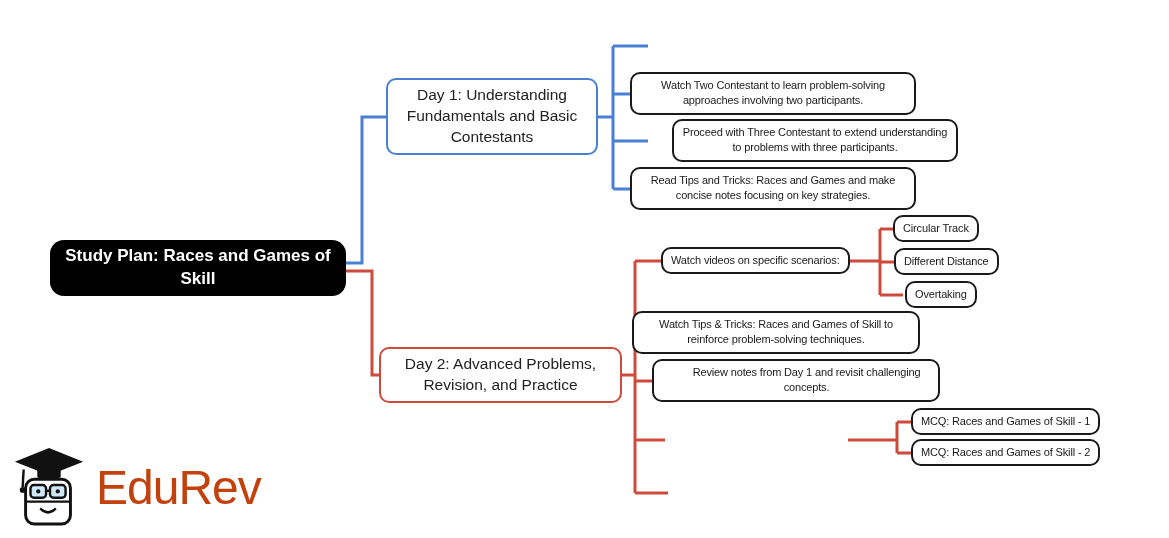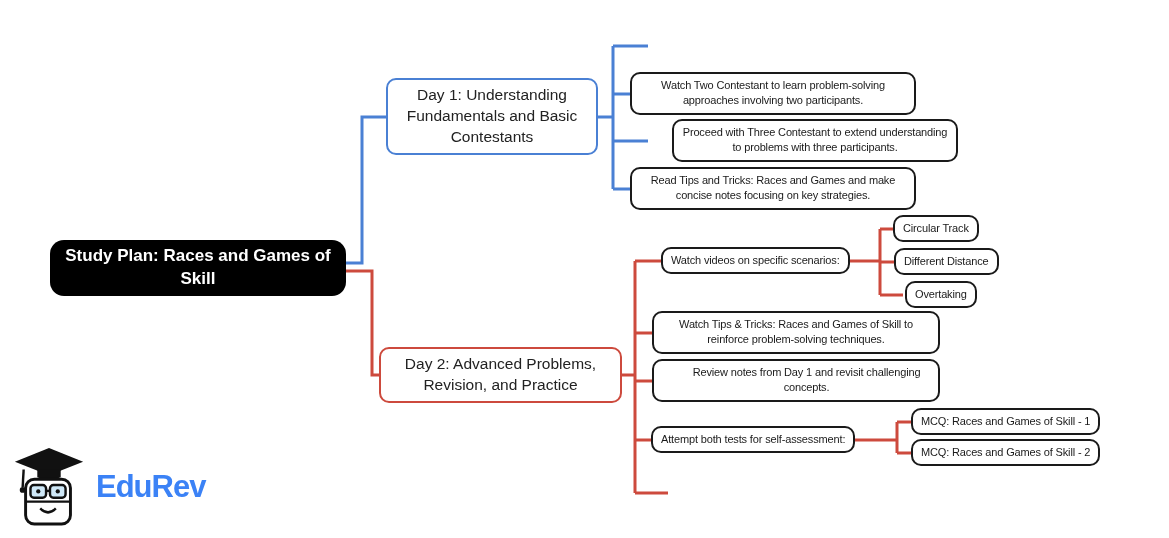--- a/index.html
+++ b/index.html
@@ -35,21 +35,21 @@
     border:2.5px solid;border-radius:10px;
     font-size:11px;line-height:1.4;letter-spacing:-0.15px;
     padding:4px 7px;color:#1a1a1a;
   }
   .single{white-space:nowrap;padding:4px 8px;}
   .logo{
     position:absolute;left:10px;top:444px;z-index:2;
     display:flex;align-items:center;gap:8px;
   }
   .logo-text{
-    font-size:31px;font-weight:700;color:#3b82f6;letter-spacing:-1px;
+    font-size:48px;font-weight:400;color:#c2410c;letter-spacing:-1px;
   }
 </style>
 </head>
 <body>
 
 <div class="canvas">
 
   <svg class="connectors" width="1169" height="538" viewBox="0 0 1169 538">
     <path class="stroke-day1" d="M330 263 H362 V117 H400 M590 117 H613 M613 46 V189 M613 46 H648 M613 94 H648 M613 141 H648 M613 189 H648" fill="none" stroke-width="3"></path>
     <path class="stroke-day2" d="M330 271 H372 V375 H395 M610 375 H635 M635 261 V493 M635 261 H672 M635 333 H668 M635 381 H668 M635 440 H665 M635 493 H668 M838 261 H880 M880 229 V295 M880 229 H903 M880 262 H903 M880 295 H903 M848 440 H897 M897 422 V453 M897 422 H921 M897 453 H921" fill="none" stroke-width="3"></path>
@@ -59,23 +59,22 @@
 
   <div class="node day-node day1-border" style="left:386px;top:78px;width:212px;">Day 1: Understanding Fundamentals and Basic Contestants</div>
 
   <div class="node leaf day1-border" style="left:630px;top:72px;width:286px;">Watch Two Contestant to learn problem-solving approaches involving two participants.</div>
   <div class="node leaf day1-border" style="left:628px;top:119px;width:286px;margin-left:44px;">Proceed with Three Contestant to extend understanding to problems with three participants.</div>
   <div class="node leaf day1-border" style="left:630px;top:167px;width:286px;">Read Tips and Tricks: Races and Games and make concise notes focusing on key strategies.</div>
 
   <div class="node day-node day2-border" style="left:379px;top:347px;width:243px;">Day 2: Advanced Problems, Revision, and Practice</div>
 
   <div class="node leaf single day2-border" style="left:661px;top:247px;">Watch videos on specific scenarios:</div>
-  <div class="node leaf day2-border" style="left:652px;top:311px;width:288px;">Watch Tips &amp; Tricks: Races and Games of Skill to reinforce problem-solving techniques.</div>
+  <div class="node leaf day2-border" style="left:632px;top:311px;width:288px;">Watch Tips &amp; Tricks: Races and Games of Skill to reinforce problem-solving techniques.</div>
   <div class="node leaf day2-border" style="left:652px;top:359px;width:288px;padding-left:28px;">Review notes from Day 1 and revisit challenging concepts.</div>
-  <div class="node leaf single day2-border" style="left:651px;top:426px;">Attempt both tests for self-assessment:</div>
 
   <div class="node leaf single day2-border" style="left:893px;top:215px;">Circular Track</div>
   <div class="node leaf single day2-border" style="left:850px;top:248px;margin-left:44px;">Different Distance</div>
   <div class="node leaf single day2-border" style="left:905px;top:281px;">Overtaking</div>
 
   <div class="node leaf single day2-border" style="left:911px;top:408px;">MCQ: Races and Games of Skill - 1</div>
   <div class="node leaf single day2-border" style="left:911px;top:439px;">MCQ: Races and Games of Skill - 2</div>
 
   <div class="logo">
     <svg viewBox="0 0 80 88" width="78" height="86">

